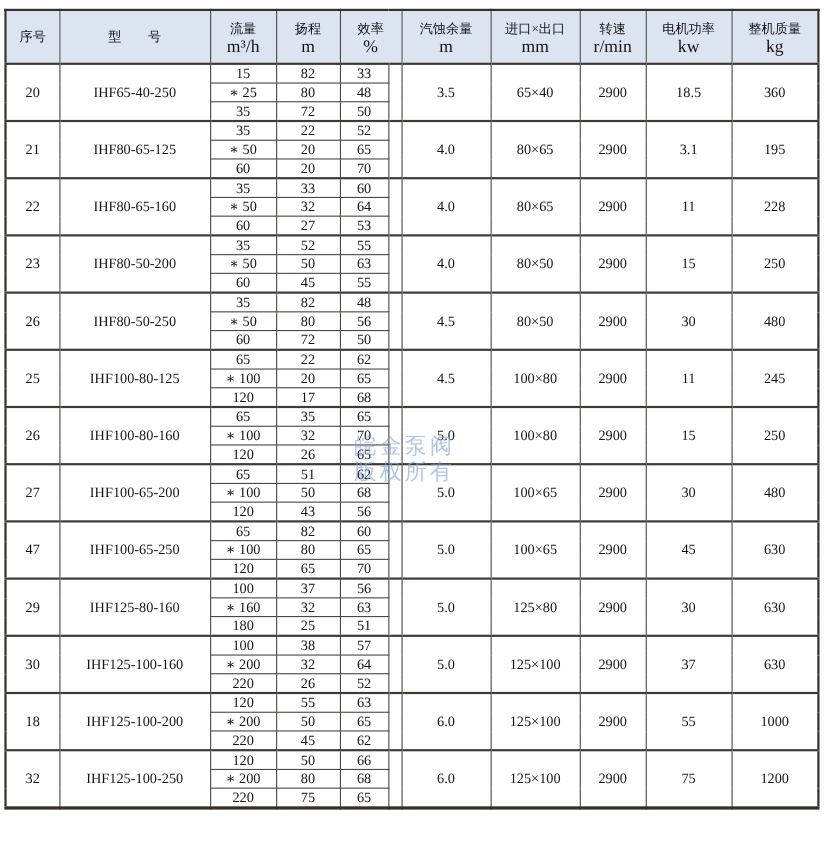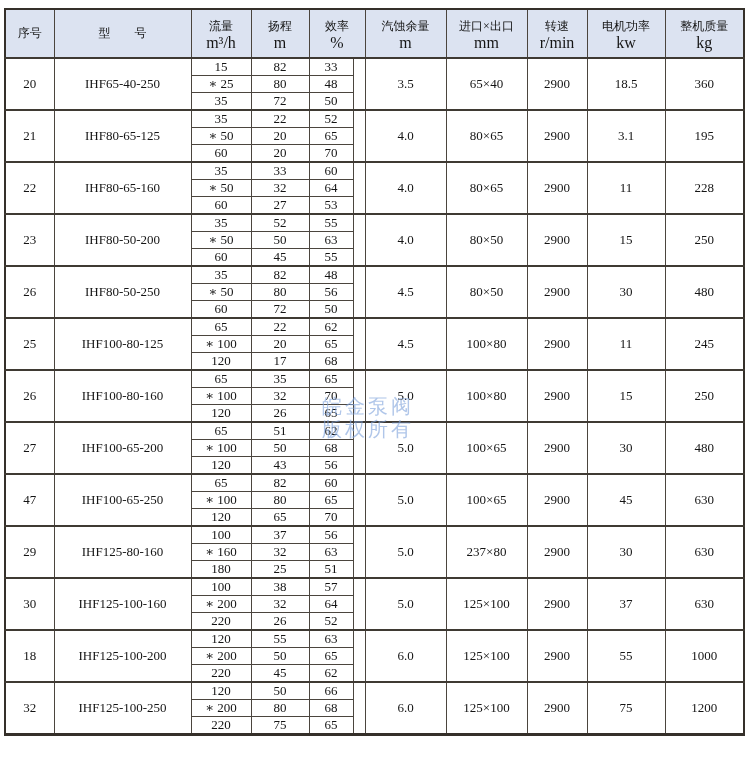--- a/index.html
+++ b/index.html
@@ -348,21 +348,21 @@
           <td>70</td>
         </tr>
         <tr class="group-start">
           <td rowspan="3">29</td>
           <td rowspan="3">IHF125-80-160</td>
           <td>100</td>
           <td>37</td>
           <td>56</td>
           <td rowspan="3" class="gap-cell"></td>
           <td rowspan="3">5.0</td>
-          <td rowspan="3">237×80</td>
+          <td rowspan="3">125×80</td>
           <td rowspan="3">2900</td>
           <td rowspan="3">30</td>
           <td rowspan="3">630</td>
         </tr>
         <tr>
           <td>∗ 160</td>
           <td>32</td>
           <td>63</td>
         </tr>
         <tr>

